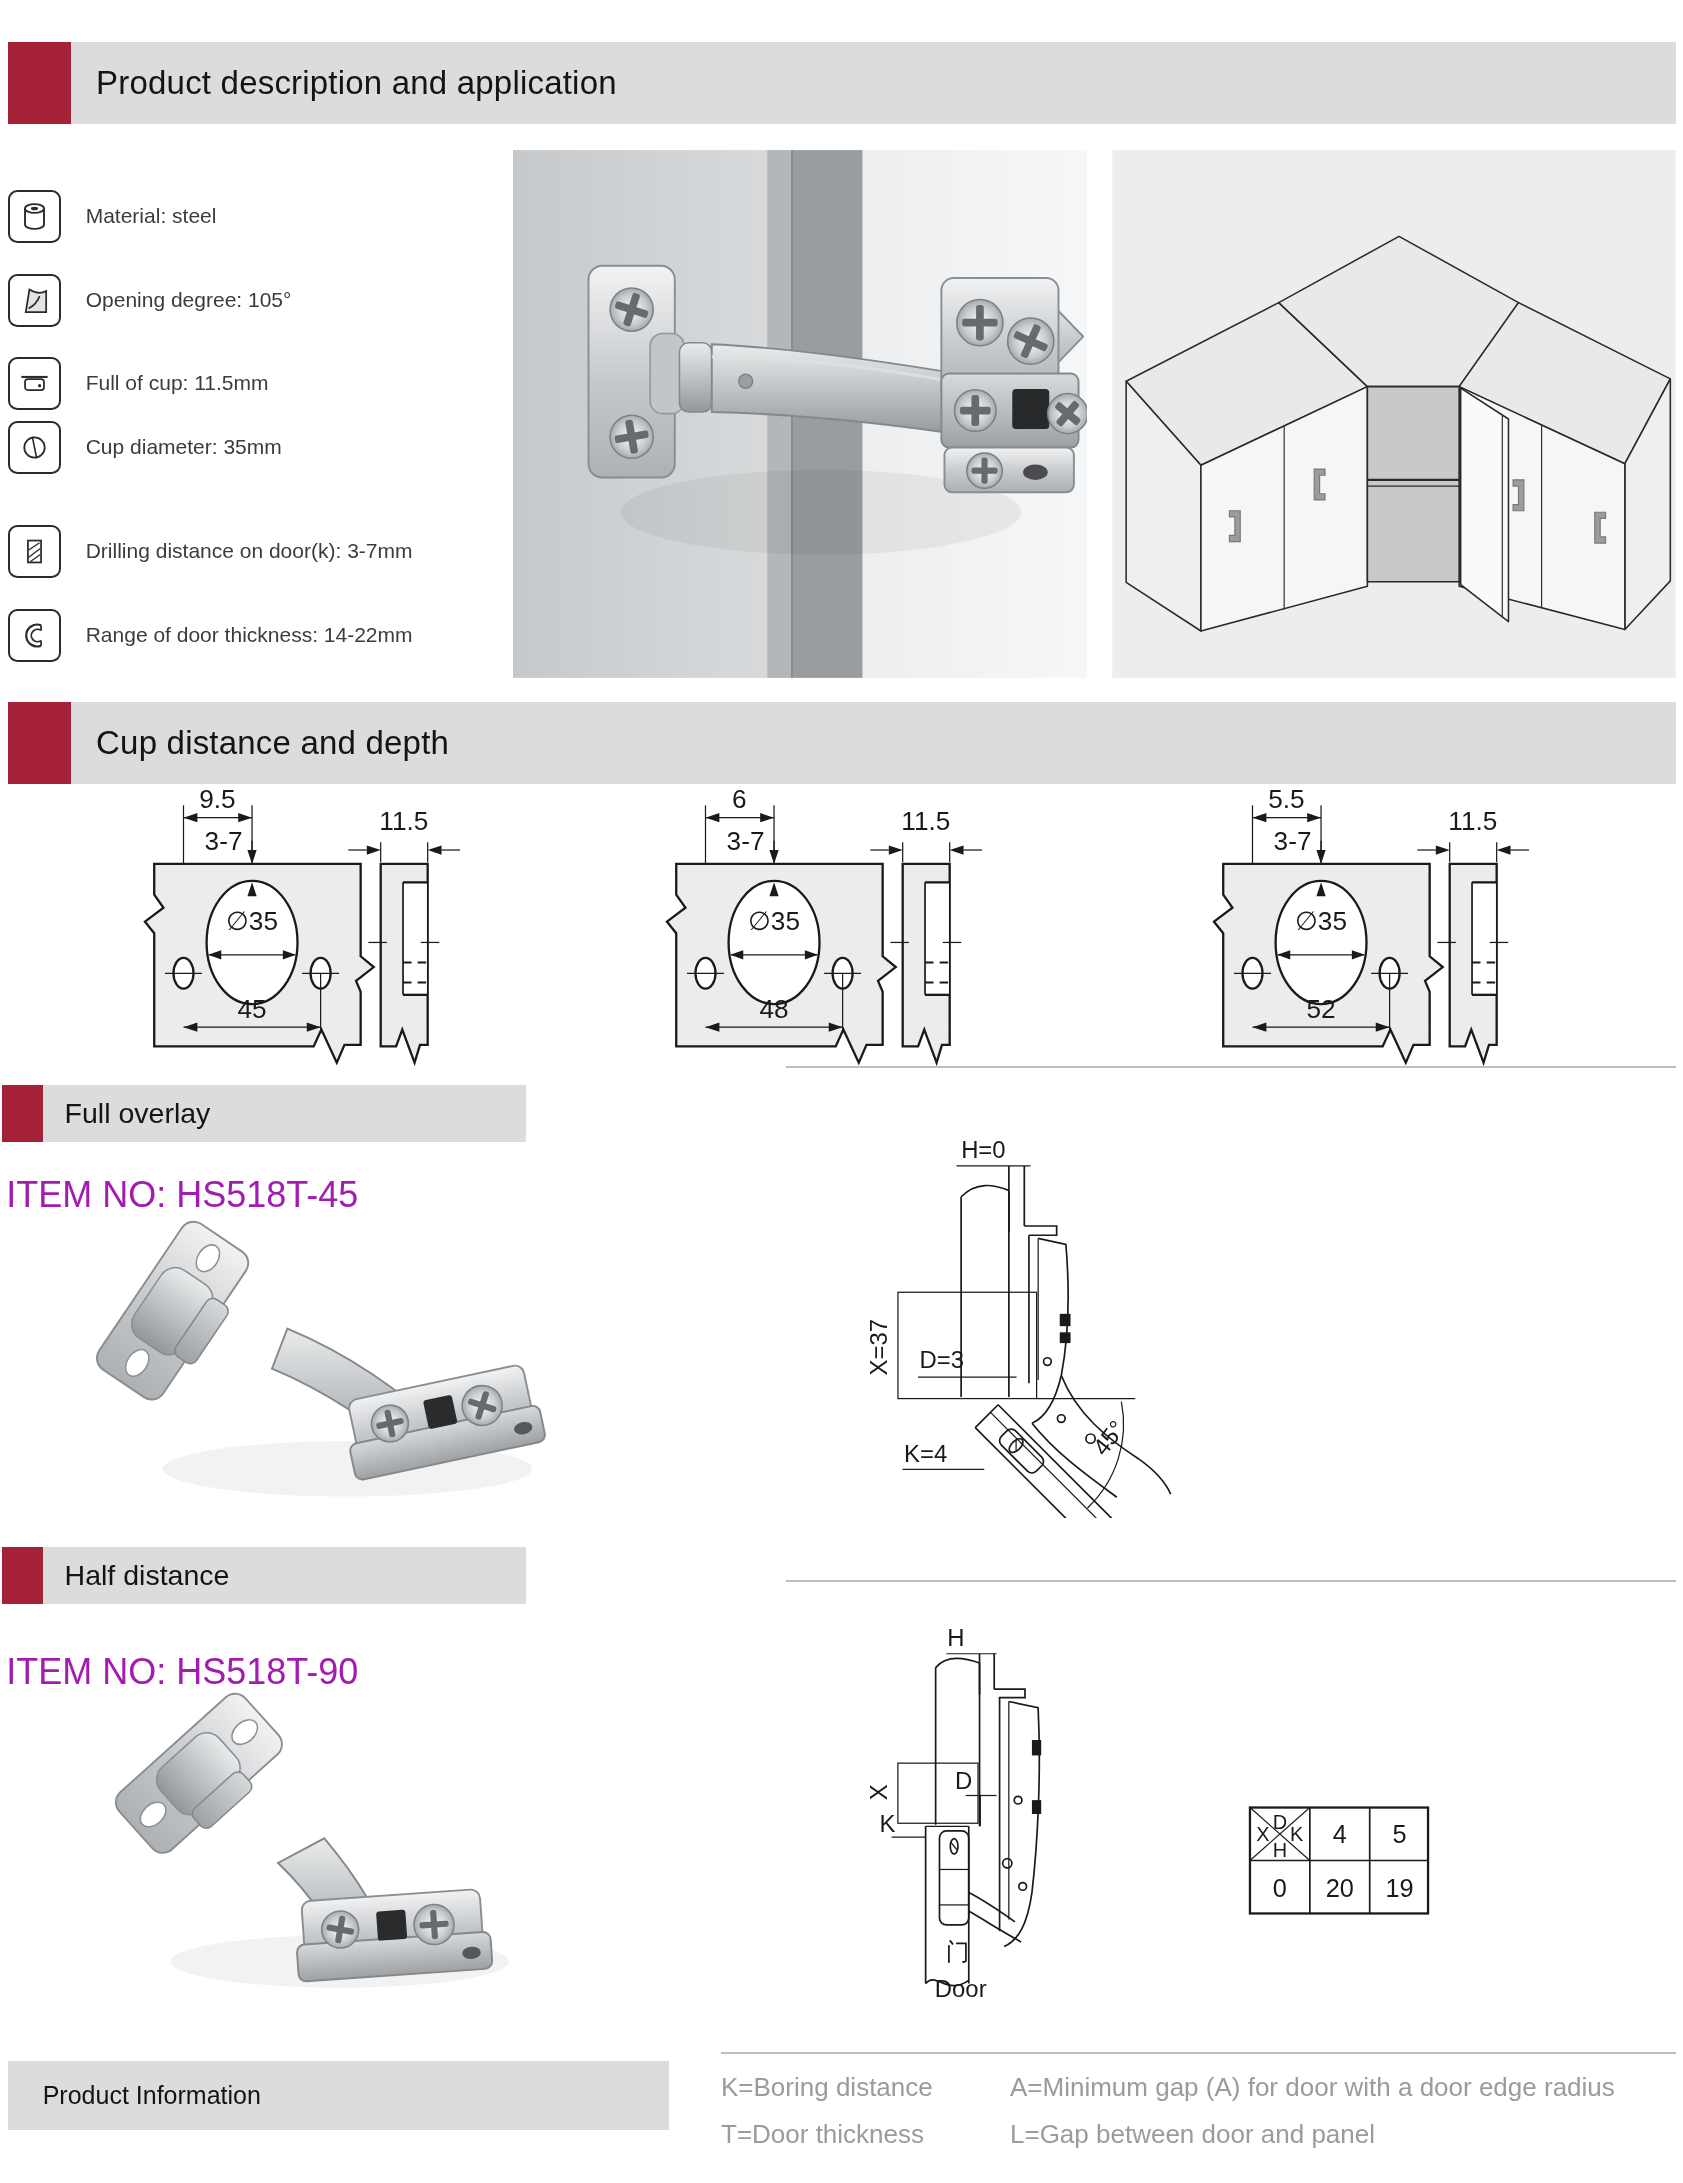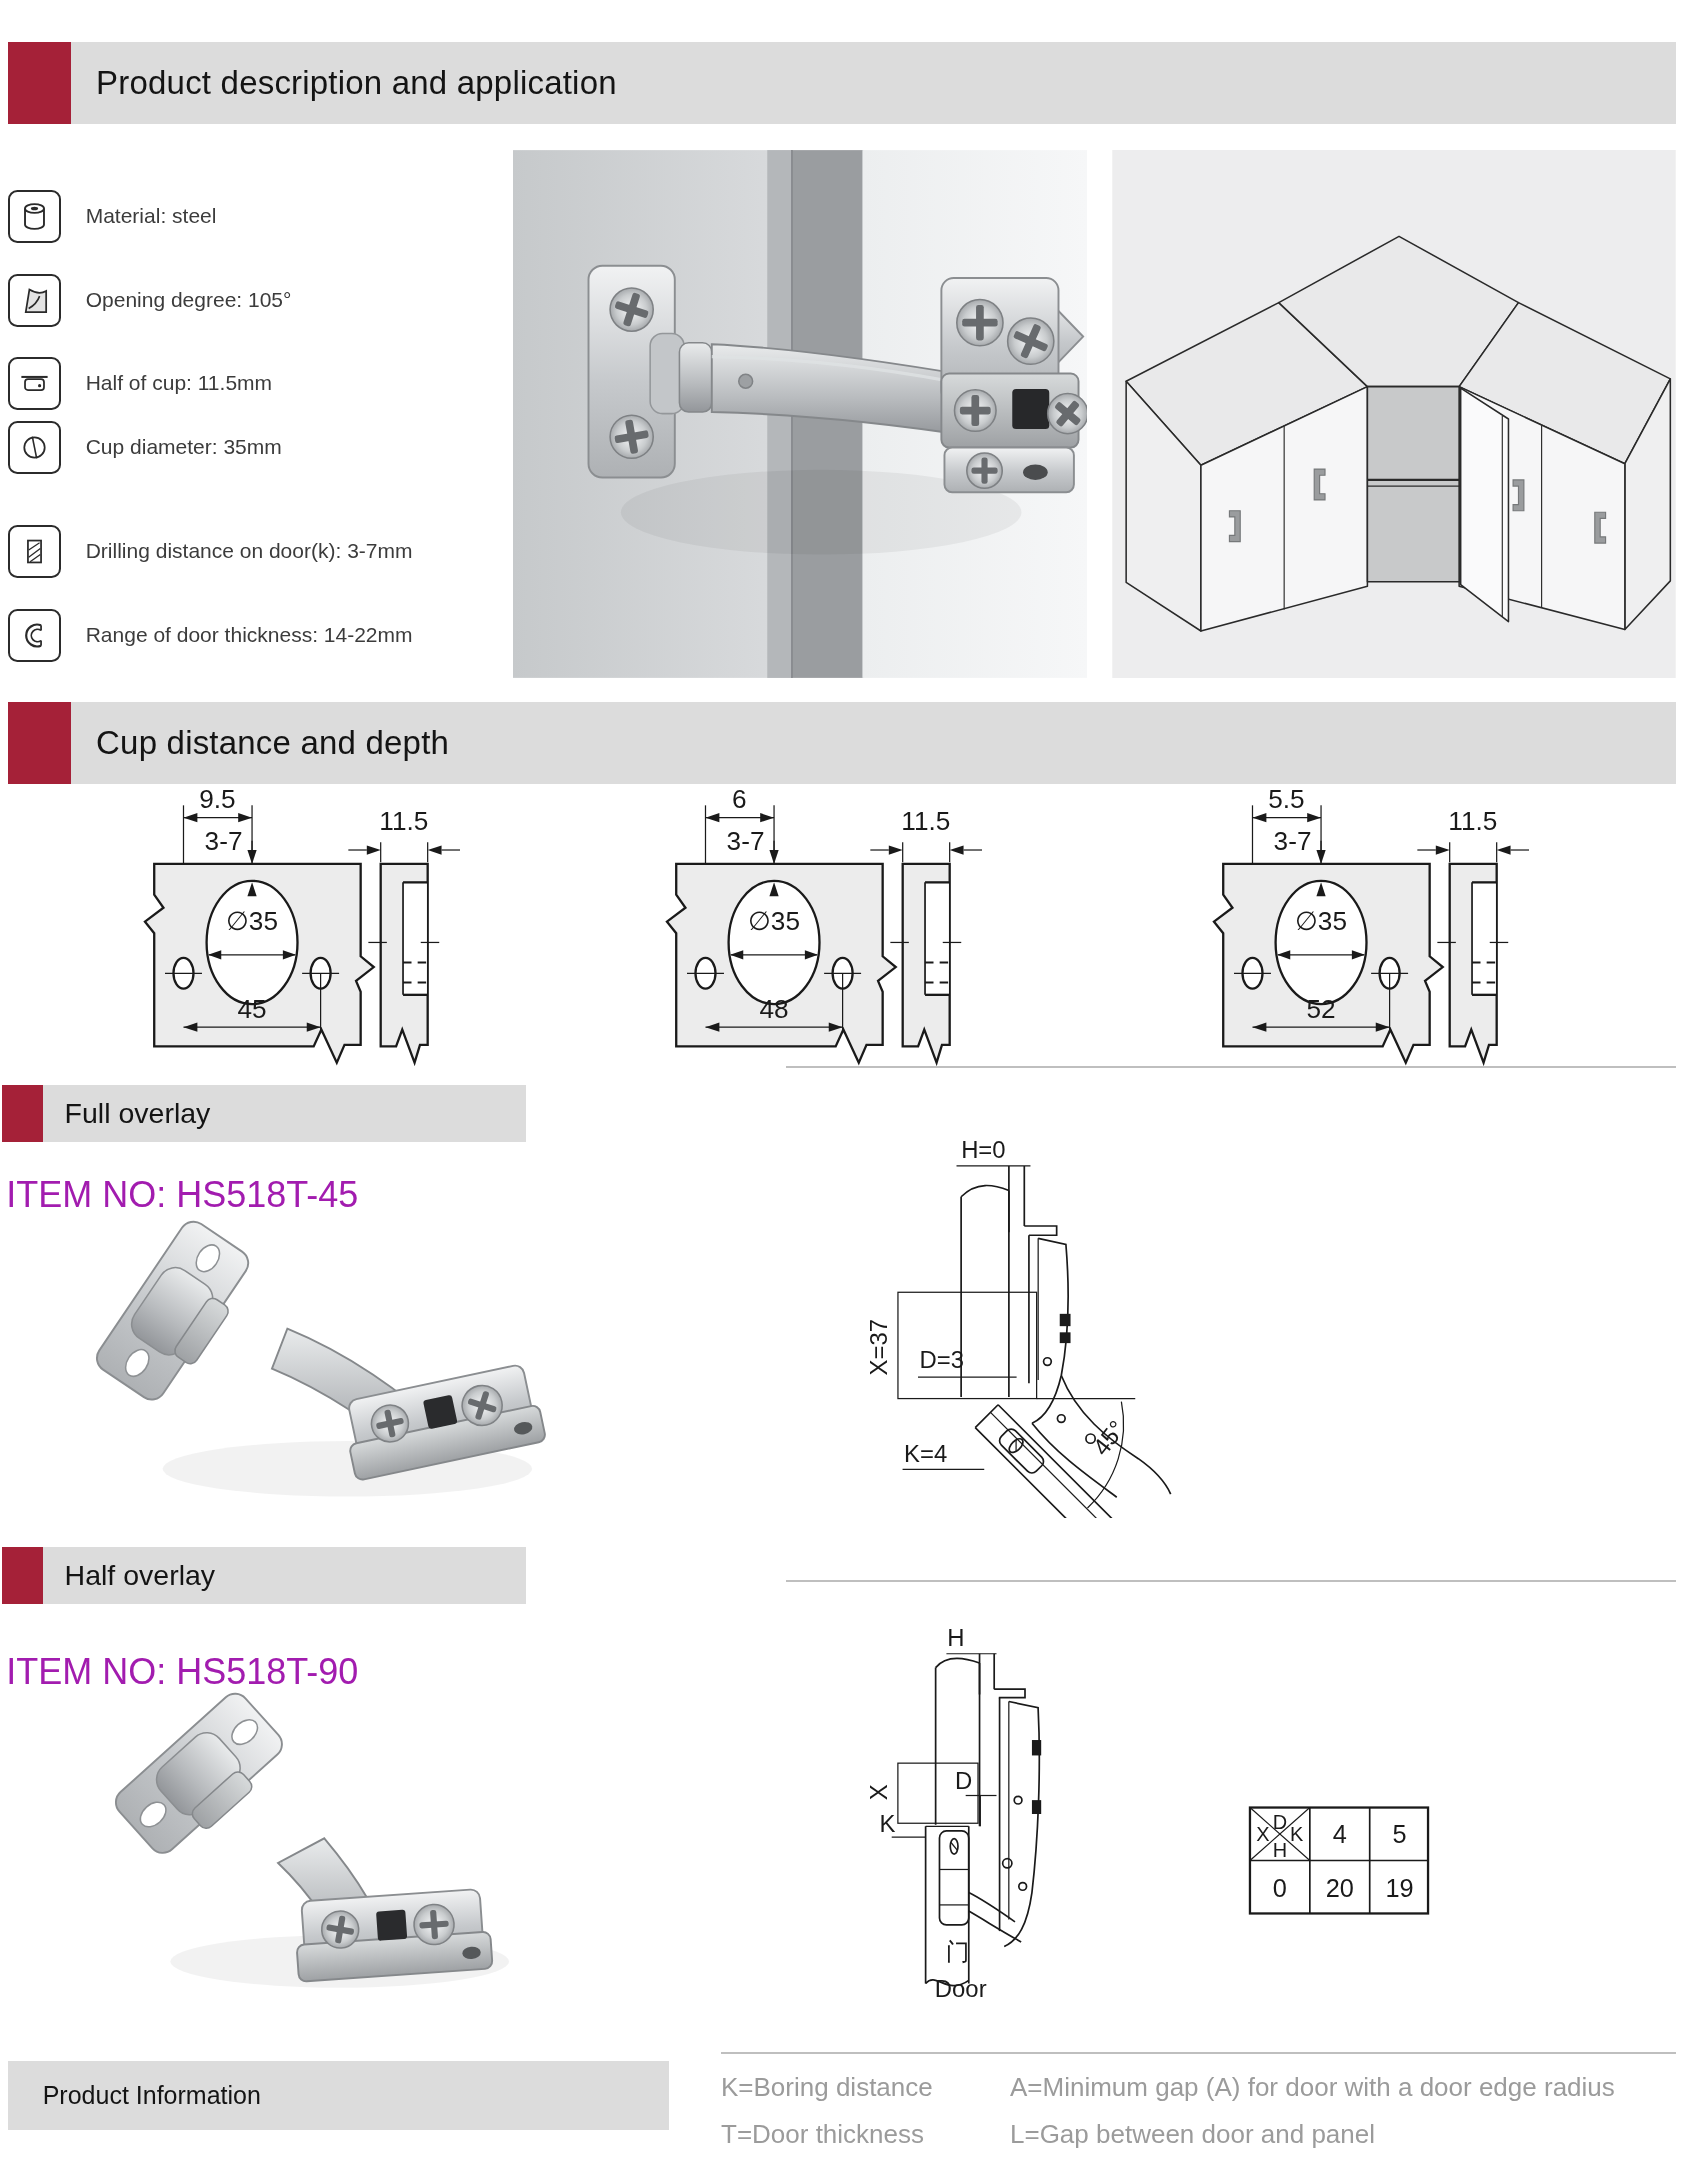--- a/index.html
+++ b/index.html
@@ -102,21 +102,21 @@
   <div class="feature-label">Opening degree: 105°</div>
 </div>
 <div class="feature-row" style="top:357px">
   <div class="icon-box">
     <svg width="35" height="35" viewBox="0 0 48 48">
         <line x1="6" y1="15" x2="42" y2="15" stroke="#2a2a2a" stroke-width="2.8"></line>
         <rect x="11" y="18" width="26" height="15" rx="4" fill="none" stroke="#2a2a2a" stroke-width="2.4"></rect>
         <circle cx="31" cy="27" r="2.2" fill="#2a2a2a"></circle>
       </svg>
   </div>
-  <div class="feature-label">Half of cup: 11.5mm</div>
+  <div class="feature-label">Full of cup: 11.5mm</div>
 </div>
 <div class="feature-row" style="top:421px">
   <div class="icon-box">
     <svg width="35" height="35" viewBox="0 0 48 48">
         <circle cx="24" cy="24" r="14" fill="none" stroke="#2a2a2a" stroke-width="2.4"></circle>
         <line x1="21" y1="9" x2="27" y2="39" stroke="#2a2a2a" stroke-width="2.2"></line>
       </svg>
   </div>
   <div class="feature-label">Cup diameter: 35mm</div>
 </div>
@@ -457,21 +457,21 @@
   <path d="M258,452 C290,492 330,520 368,548" class="med"></path>
   <circle cx="334" cy="472" r="6" class="med"></circle>
   <path d="M374,424 A150,150 0 0 1 330,562" class="thin"></path>
   <text transform="translate(352,496) rotate(-52)" class="dlabel">45°</text>
 </svg>
 
 <div class="divider" style="left:786px;top:1580px;width:890px"></div>
 <div class="hdr hdr-small" style="top:1547px">
   <div class="red"></div>
   <div class="bar">
-      <span>Half overlay</span>
+      <span>Half distance</span>
     </div>
 </div>
 <div class="itemno" style="top:1651px">ITEM NO: HS518T-90</div>
 
 <svg class="abs" style="left:93px;top:1692px" width="478" height="308" viewBox="0 0 620 400">
   <ellipse cx="320" cy="350" rx="220" ry="34" fill="#000" opacity="0.05"></ellipse>
   <g transform="translate(210,40) rotate(48)">
     <rect x="-50" y="-12" width="100" height="220" rx="18" fill="url(#plateV)" stroke="#8b8e91" stroke-width="2.5"></rect>
     <ellipse cx="0" cy="18" rx="13" ry="19" fill="#fff" stroke="#8e9194" stroke-width="2"></ellipse>
     <ellipse cx="0" cy="178" rx="13" ry="19" fill="#fff" stroke="#8e9194" stroke-width="2"></ellipse>

